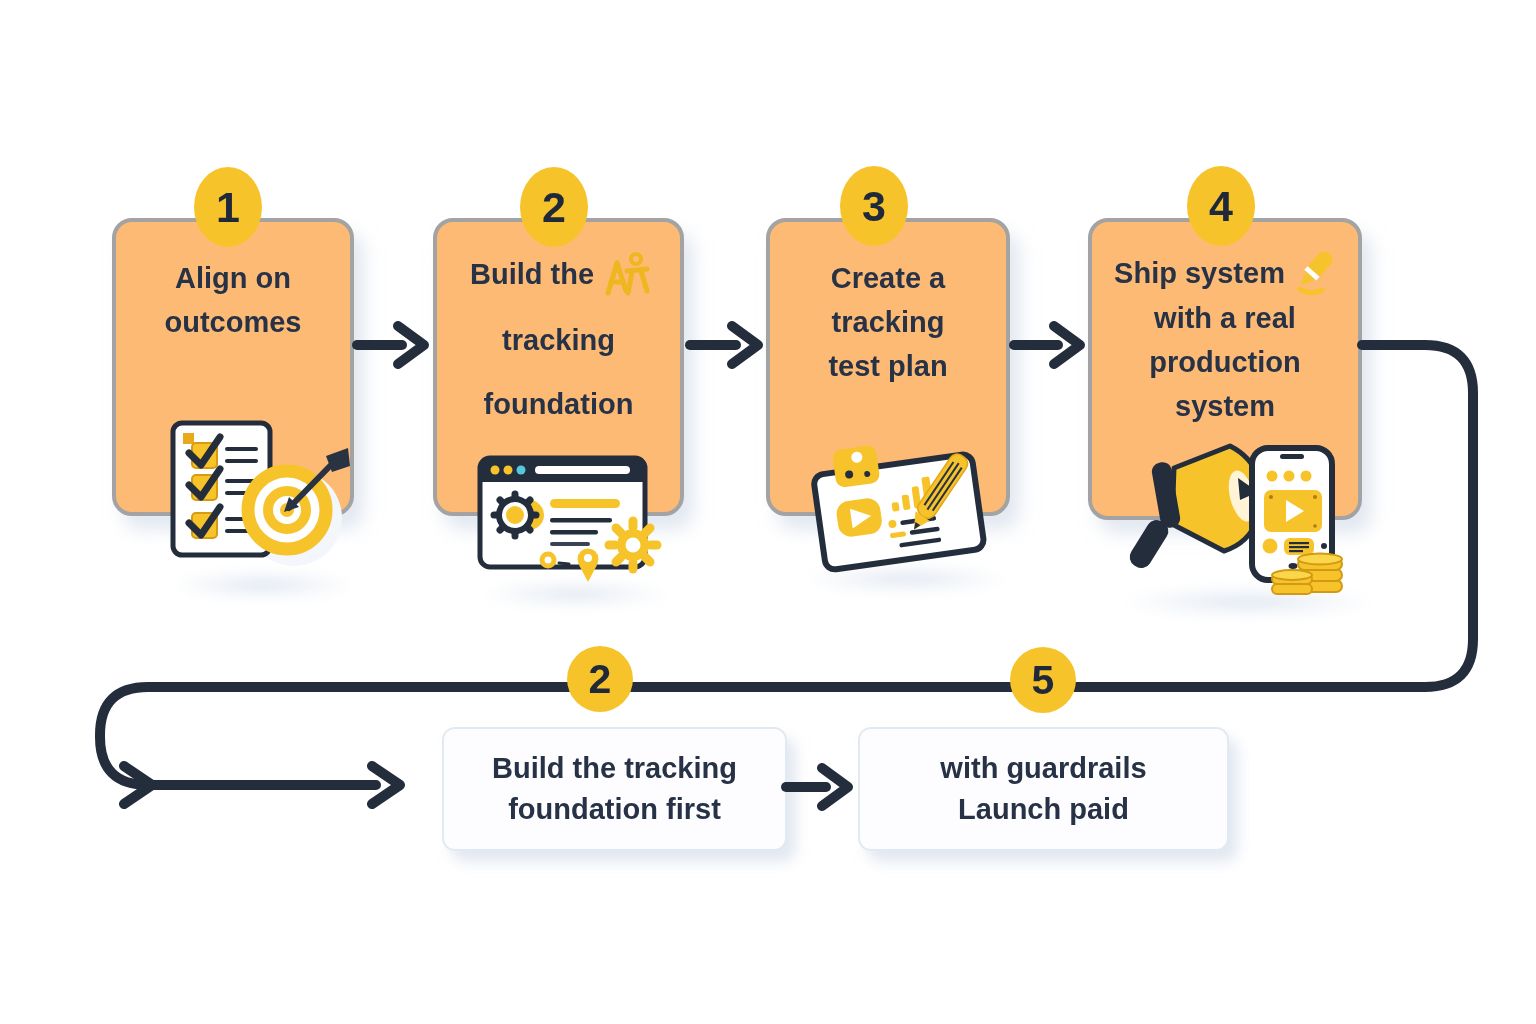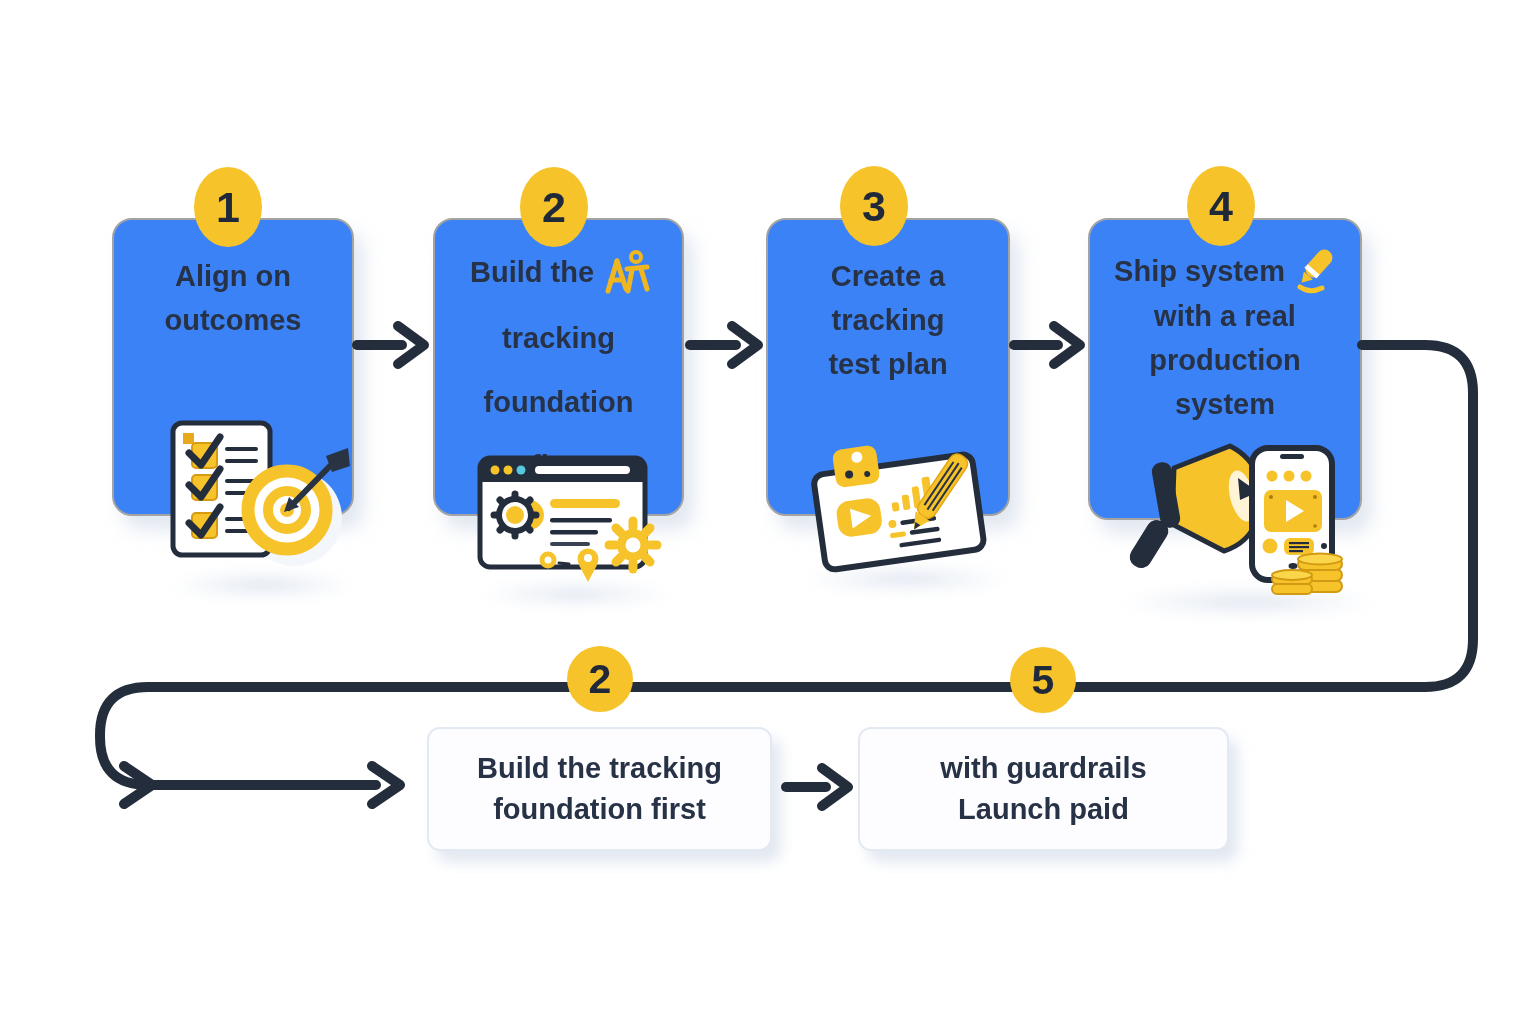--- a/index.html
+++ b/index.html
@@ -1,20 +1,20 @@
 <!DOCTYPE html>
 <html><head>
 <meta charset="utf-8">
 <style>
   html,body{margin:0;padding:0;background:#ffffff;}
   #canvas{position:relative;width:1536px;height:1024px;background:#ffffff;overflow:hidden;
           font-family:"Liberation Sans",sans-serif;}
   svg{overflow:visible;display:block;}
 
-  .card{position:absolute;background:#3b82f6;border:2px solid #a3a3a3;border-radius:20px;
+  .card{position:absolute;background:#fdba74;border:4px solid #a3a3a3;border-radius:20px;
         box-shadow:10px 14px 18px rgba(203,213,229,0.55);z-index:1;box-sizing:border-box;}
   .card-title{color:#273246;font-weight:bold;font-size:29px;line-height:44px;text-align:center;
         display:flex;flex-direction:column;align-items:center;}
   .line-row{display:flex;align-items:center;gap:9px;}
 
   .card-sm{position:absolute;background:#FDFDFF;border:2px solid #E3E9F1;border-radius:13px;
         box-shadow:9px 11px 14px rgba(203,213,229,0.55);z-index:1;box-sizing:border-box;
         display:flex;flex-direction:column;align-items:center;justify-content:center;}
   .card-sm .card-title{line-height:41px;}
 
@@ -267,21 +267,21 @@
     </svg>
   </div>
 
   <div class="badge badge-sm" style="left:567px;top:646px;">
     <span>2</span>
   </div>
   <div class="badge badge-sm" style="left:1010px;top:647px;">
     <span>5</span>
   </div>
 
-  <div class="card-sm" style="left:427px;top:727px;width:345px;height:124px;">
+  <div class="card-sm" style="left:442px;top:727px;width:345px;height:124px;">
     <div class="card-title">
       <div>Build the tracking</div>
       <div>foundation first</div>
     </div>
   </div>
 
   <div class="card-sm" style="left:858px;top:727px;width:371px;height:124px;">
     <div class="card-title">
       <div>with guardrails</div>
       <div>Launch paid</div>

